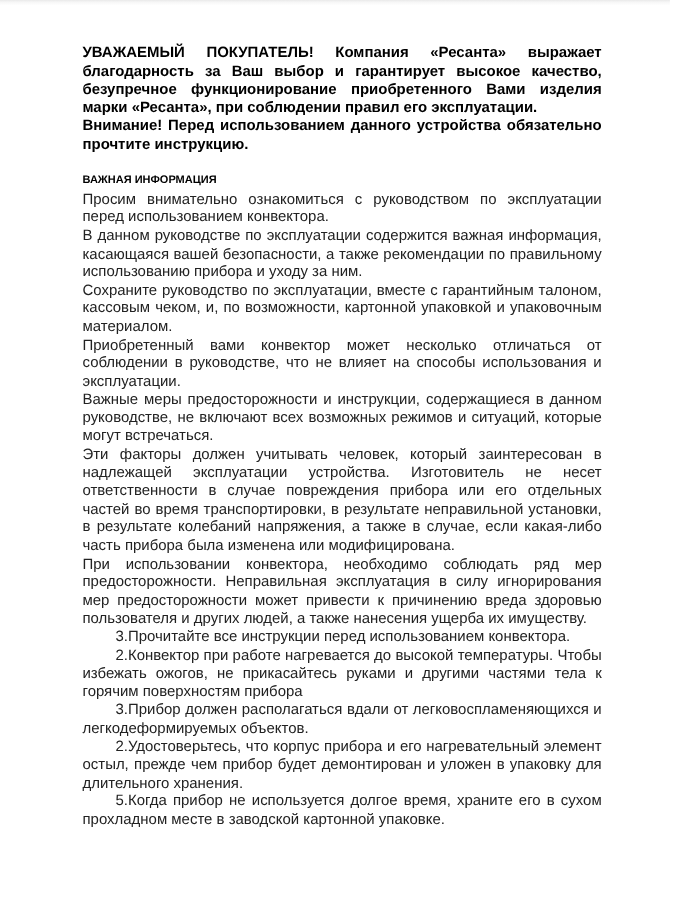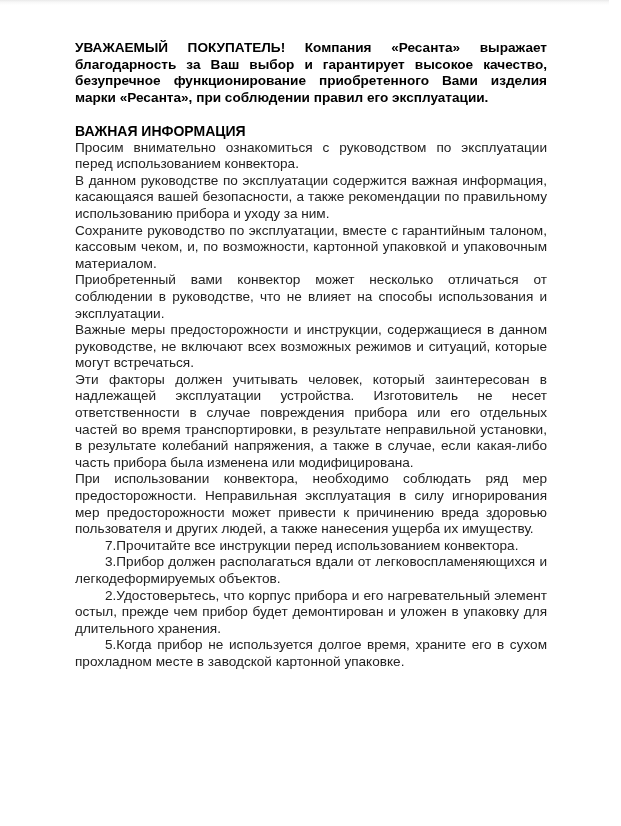--- a/index.html
+++ b/index.html
@@ -33,42 +33,44 @@
     margin: 0;
     padding: 0;
   }
   .para.bold {
     font-weight: bold;
     color: #000000;
   }
   .heading {
     margin: 16.6px 0 0 0;
     padding: 0;
-    font-size: 14px;
+    font-size: 10px;
     line-height: 16.6px;
     font-weight: bold;
     color: #000000;
     text-align: left;
   }
   .para.numbered {
     text-indent: 30px;
   }
 </style>
 </head>
 <body style="background: rgb(255, 255, 255);">
 
 <div class="page">
   <div class="doc-content" id="doc-content" style="color: rgb(34, 34, 34);">
       <p class="para bold">УВАЖАЕМЫЙ ПОКУПАТЕЛЬ! Компания «Ресанта» выражает благодарность за Ваш выбор и гарантирует высокое качество, безупречное функционирование приобретенного Вами изделия марки «Ресанта», при соблюдении правил его эксплуатации.</p>
+      <p class="para bold">Внимание! Перед использованием данного устройства обязательно прочтите инструкцию.</p>
       <h2 class="heading">ВАЖНАЯ ИНФОРМАЦИЯ</h2>
       <p class="para">Просим внимательно ознакомиться с руководством по эксплуатации перед использованием конвектора.</p>
       <p class="para">В данном руководстве по эксплуатации содержится важная информация, касающаяся вашей безопасности, а также рекомендации по правильному использованию прибора и уходу за ним.</p>
       <p class="para">Сохраните руководство по эксплуатации, вместе с гарантийным талоном, кассовым чеком, и, по возможности, картонной упаковкой и упаковочным материалом.</p>
       <p class="para">Приобретенный вами конвектор может несколько отличаться от соблюдении в руководстве, что не влияет на способы использования и эксплуатации.</p>
       <p class="para">Важные меры предосторожности и инструкции, содержащиеся в данном руководстве, не включают всех возможных режимов и ситуаций, которые могут встречаться.</p>
       <p class="para">Эти факторы должен учитывать человек, который заинтересован в надлежащей эксплуатации устройства. Изготовитель не несет ответственности в случае повреждения прибора или его отдельных частей во время транспортировки, в результате неправильной установки, в результате колебаний напряжения, а также в случае, если какая-либо часть прибора была изменена или модифицирована.</p>
       <p class="para">При использовании конвектора, необходимо соблюдать ряд мер предосторожности. Неправильная эксплуатация в силу игнорирования мер предосторожности может привести к причинению вреда здоровью пользователя и других людей, а также нанесения ущерба их имуществу.</p>
-      <p class="para numbered">7.Прочитайте все инструкции перед использованием конвектора.</p>
+      <p class="para numbered">3.Прочитайте все инструкции перед использованием конвектора.</p>
+      <p class="para numbered">2.Конвектор при работе нагревается до высокой температуры. Чтобы избежать ожогов, не прикасайтесь руками и другими частями тела к горячим поверхностям прибора</p>
       <p class="para numbered">3.Прибор должен располагаться вдали от легковоспламеняющихся и легкодеформируемых объектов.</p>
       <p class="para numbered">2.Удостоверьтесь, что корпус прибора и его нагревательный элемент остыл, прежде чем прибор будет демонтирован и уложен в упаковку для длительного хранения.</p>
       <p class="para numbered">5.Когда прибор не используется долгое время, храните его в сухом прохладном месте в заводской картонной упаковке.</p>
     </div>
 </div>
 
 </body></html>

